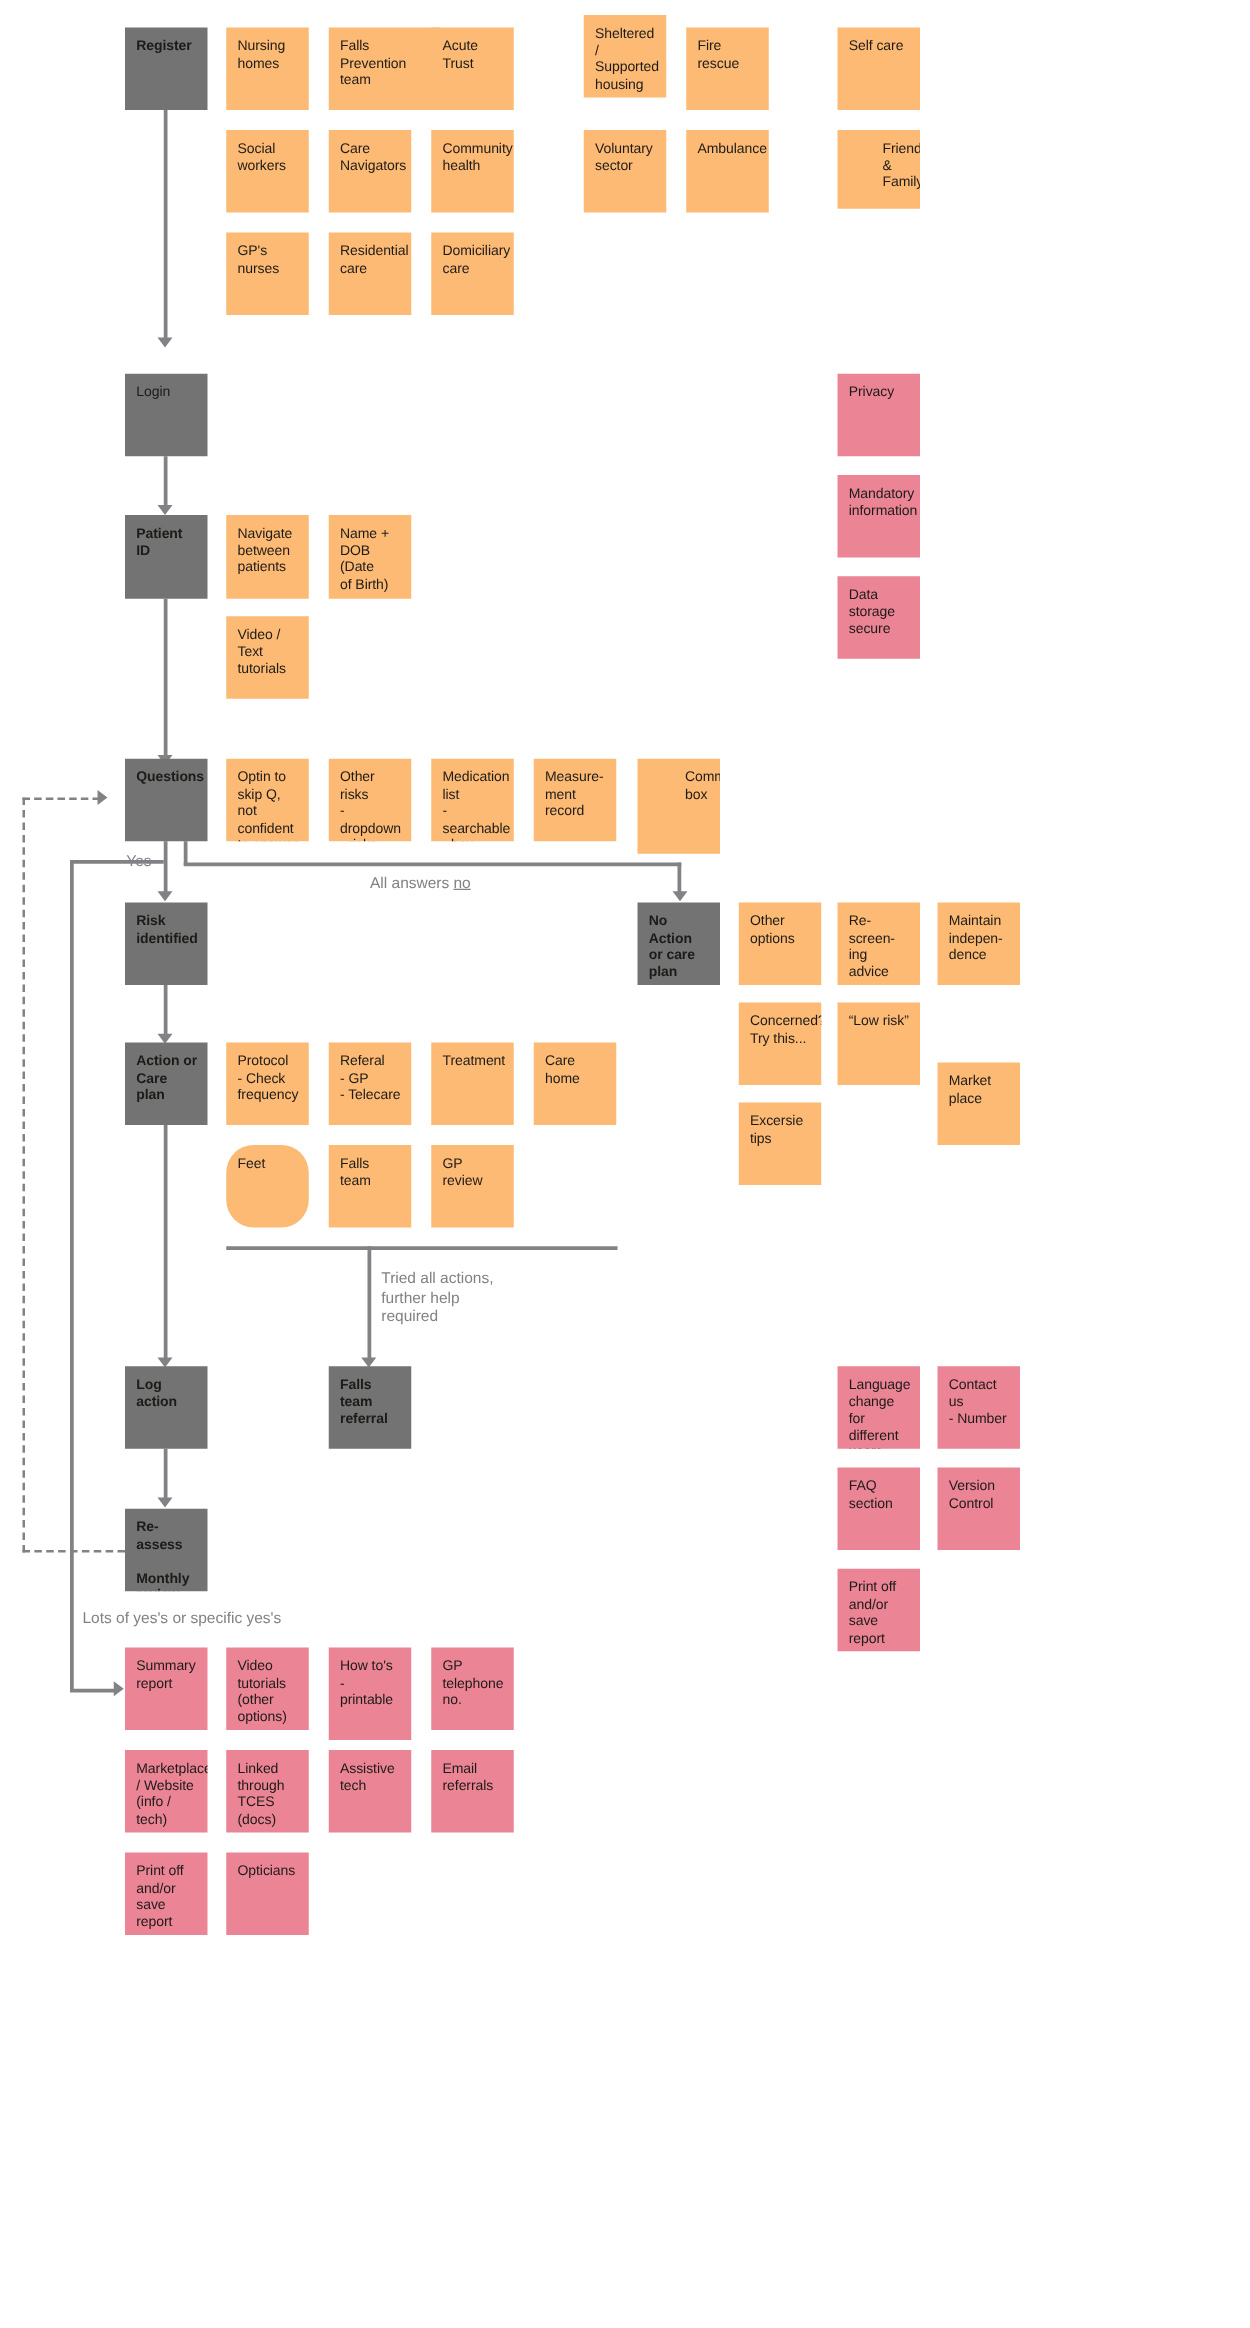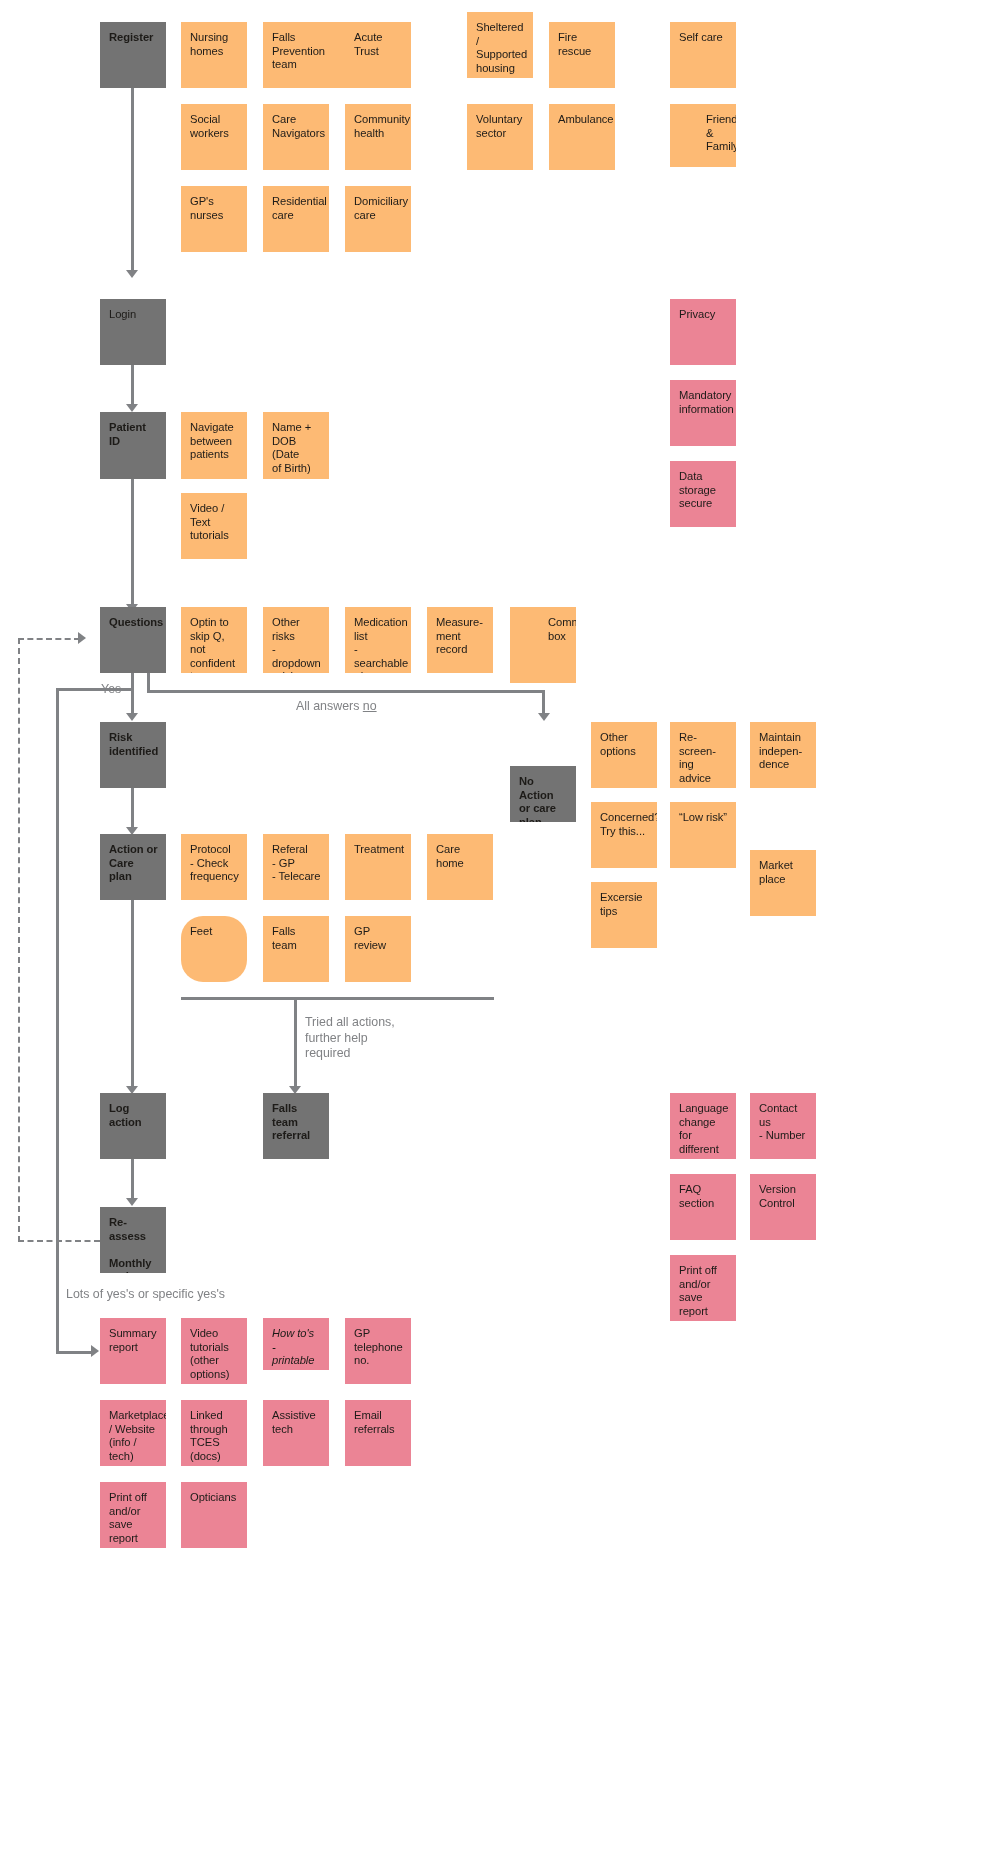--- a/index.html
+++ b/index.html
@@ -131,21 +131,21 @@
 further help
 required</div>
   <div class="label" style="left:66px; top:1287px;">Lots of yes's or specific yes's</div>
 
   <div class="note key" style="left:100px; top:22px; width:66px; height:66px;">Register</div>
   <div class="note key" style="left:100px; top:299px; width:66px; height:66px; font-weight:normal;">Login</div>
   <div class="note key" style="left:100px; top:412px; width:66px; height:67px;">Patient ID</div>
   <div class="note key" style="left:100px; top:607px; width:66px; height:66px;">Questions</div>
   <div class="note key" style="left:100px; top:722px; width:66px; height:66px;">Risk
 identified</div>
-  <div class="note key" style="left:510px; top:722px; width:66px; height:56px;margin-top:44px;">No Action
+  <div class="note key" style="left:510px; top:722px; width:66px; height:66px;">No Action
 or care plan</div>
   <div class="note key" style="left:100px; top:834px; width:66px; height:66px;">Action or
 Care plan</div>
   <div class="note key" style="left:100px; top:1093px; width:66px; height:66px;">Log action</div>
   <div class="note key" style="left:263px; top:1093px; width:66px; height:66px;">Falls team
 referral</div>
   <div class="note key" style="left:100px; top:1207px; width:66px; height:66px;">Re-assess
 
 Monthly
 review</div>
@@ -250,21 +250,21 @@
   <div class="note pink" style="left:670px; top:1255px; width:66px; height:66px;">Print off
 and/or save
 report</div>
 
   <div class="note pink" style="left:100px; top:1318px; width:66px; height:66px;">Summary
 report</div>
   <div class="note pink" style="left:181px; top:1318px; width:66px; height:66px;">Video
 tutorials
 (other
 options)</div>
-  <div class="note pink" style="left:263px; top:1318px; width:66px; height:52px;font-style:italic;">How to's
+  <div class="note pink" style="left:263px; top:1318px; width:66px; height:74px;">How to's
 - printable</div>
   <div class="note pink" style="left:345px; top:1318px; width:66px; height:66px;">GP
 telephone
 no.</div>
 
   <div class="note pink" style="left:100px; top:1400px; width:66px; height:66px;">Marketplace
 / Website
 (info / tech)</div>
   <div class="note pink" style="left:181px; top:1400px; width:66px; height:66px;">Linked
 through

